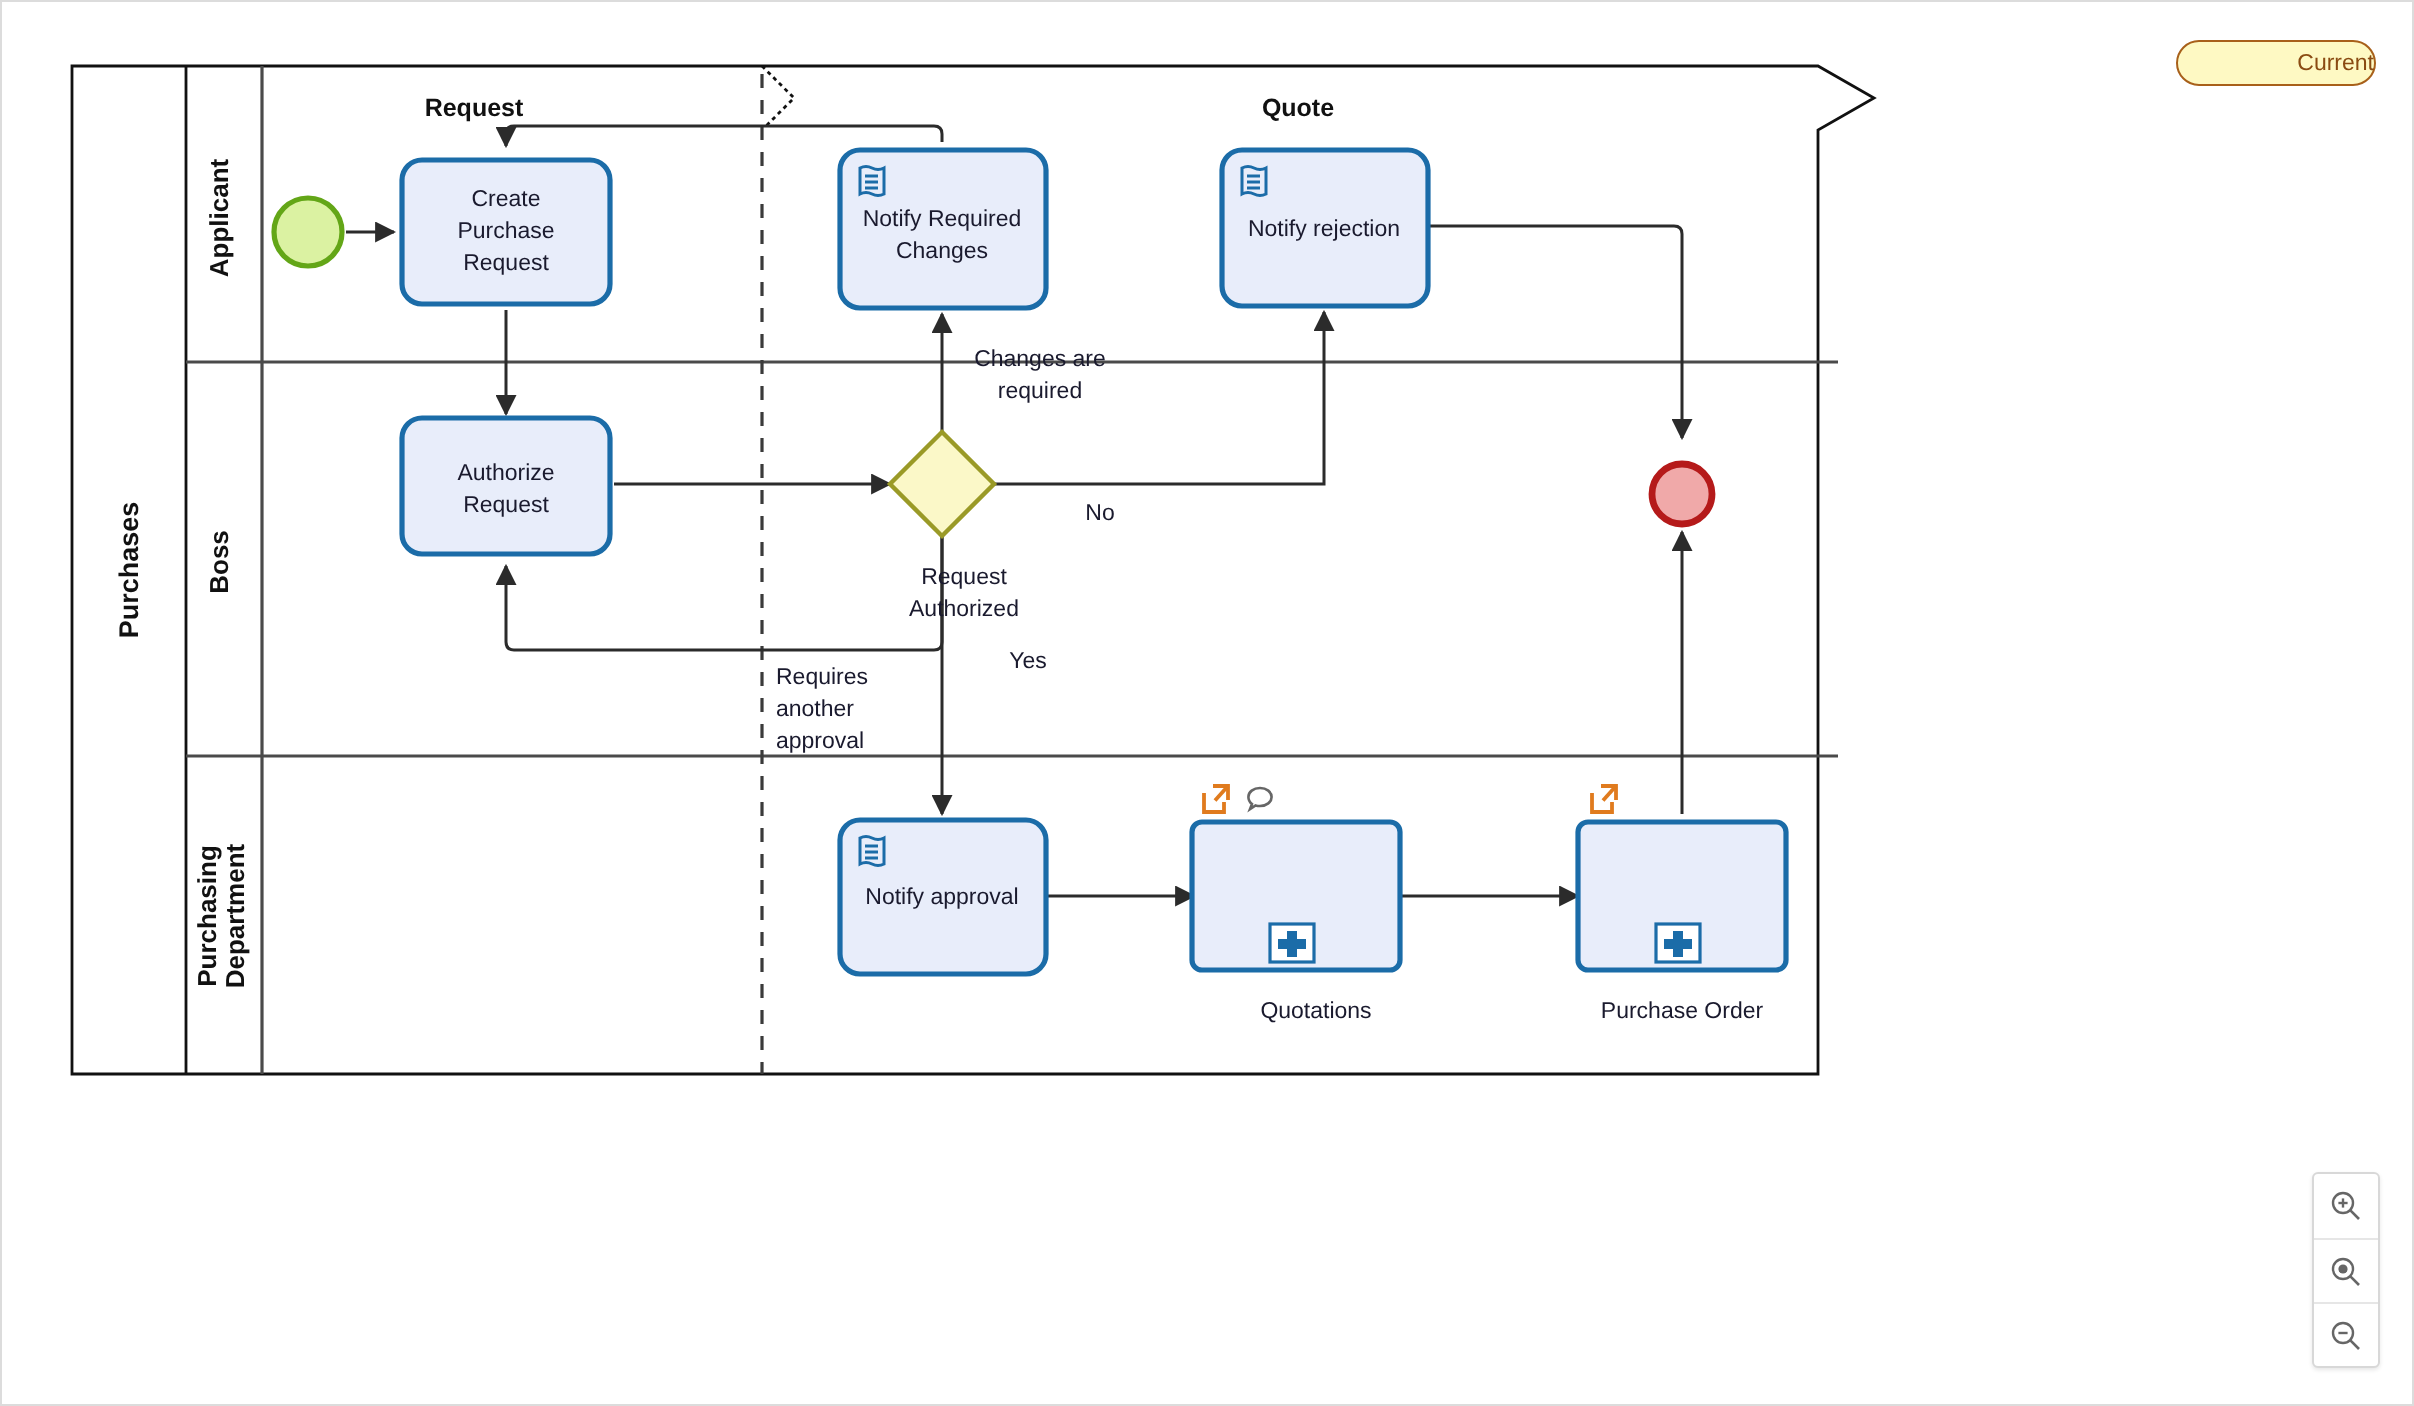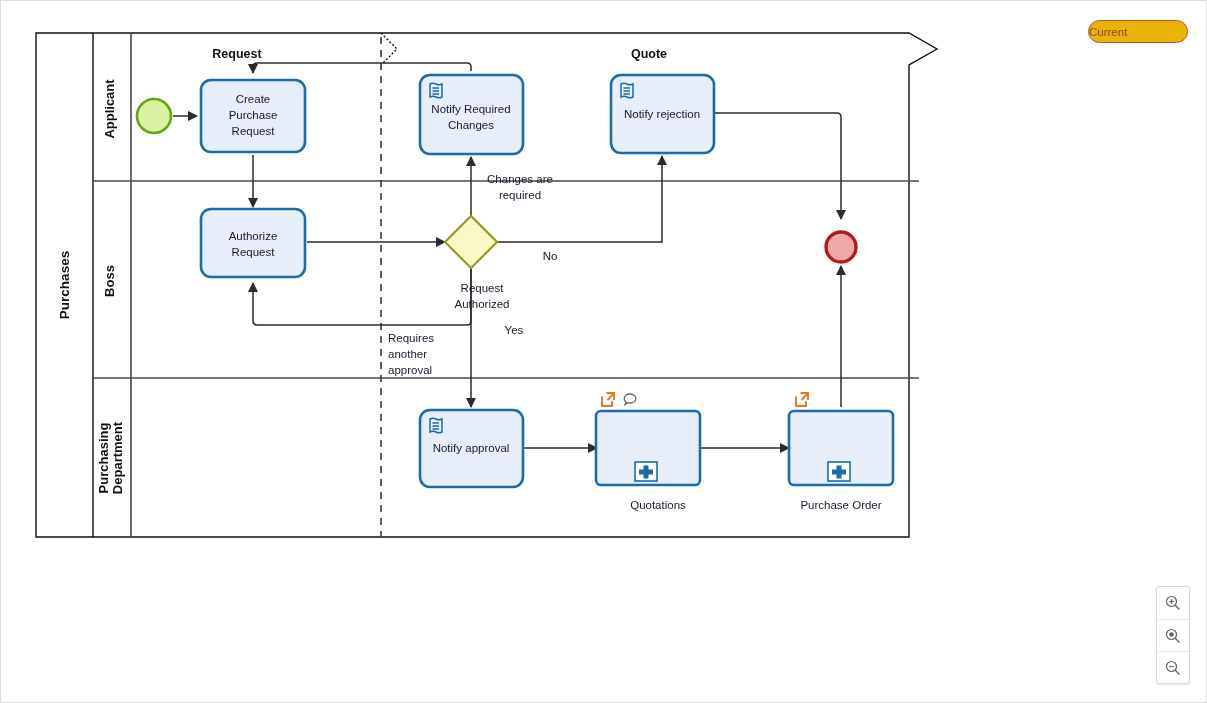--- a/index.html
+++ b/index.html
@@ -21,25 +21,25 @@
 
   
   #current-badge {
     position: absolute;
     left: 1087px;
     top: 19px;
     width: 100px;
     height: 23px;
     border: 1px solid #a8601a;
     border-radius: 12px;
-    background: #eab308;
+    background: #fef9c3;
     color: #8a4b12;
     font-size: 11.5px;
     line-height: 23px;
-    text-align: left;
+    text-align: right;
     box-sizing: border-box;
     cursor: pointer;
   }
 
   
   #zoom-controls {
     position: absolute;
     left: 1155px;
     top: 585px;
     width: 32px;

